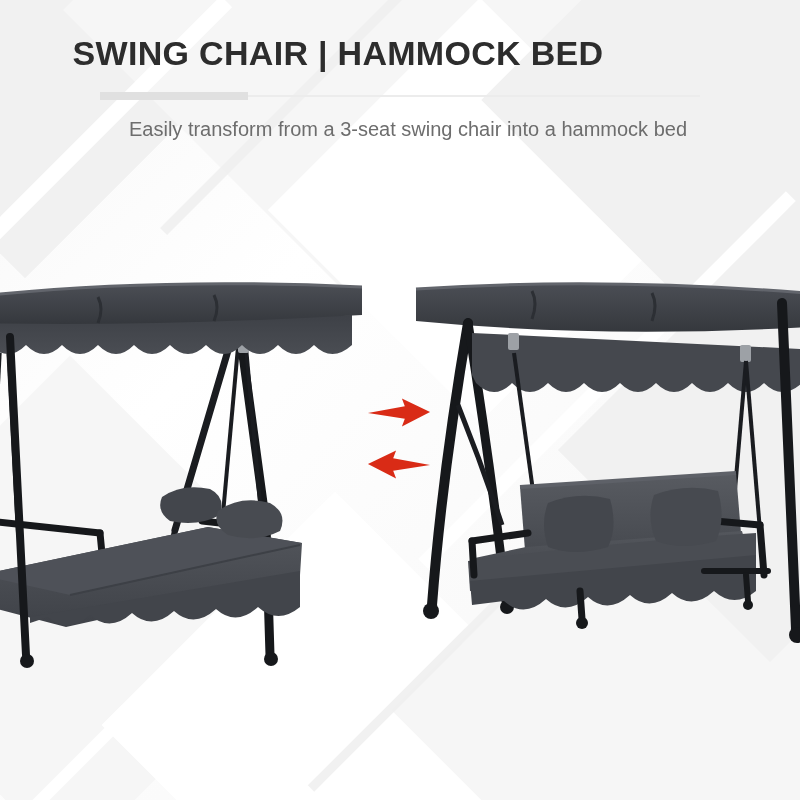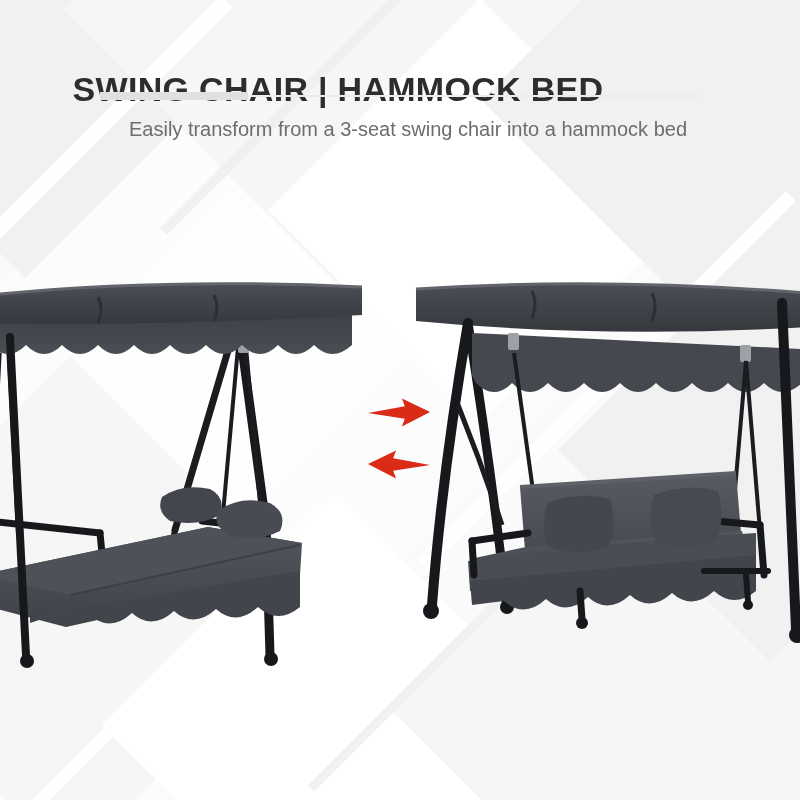--- a/index.html
+++ b/index.html
@@ -19,21 +19,21 @@
   .dia.lite{background:#f6f6f6;}
   .dia.white{background:#ffffff;}
   .streak{position:absolute;background:#ffffff;transform:rotate(45deg);opacity:.95;}
   .streak.grey{background:#efefef;opacity:.9;}
 
   
   .header{position:absolute;left:0;top:0;width:800px;}
   .title{
     position:absolute;left:0;top:34px;width:676px;text-align:center;
     font-size:34px;font-weight:bold;letter-spacing:.3px;color:#2d2d2d;
-    font-family:"Liberation Sans",sans-serif;white-space:nowrap;margin-top:36px;
+    font-family:"Liberation Sans",sans-serif;white-space:nowrap;
   }
   .rule-wrap{position:absolute;left:100px;top:92px;width:600px;height:9px;}
   .rule-thin{position:absolute;left:0;top:3px;width:600px;height:2px;background:#ececec;}
   .rule-thick{position:absolute;left:0;top:0;width:148px;height:8px;background:#e0e0e0;}
   .subtitle{
     position:absolute;left:8px;top:118px;width:800px;text-align:center;
     font-size:20px;color:#6d6d6d;font-weight:400;white-space:nowrap;
   }
 
   

